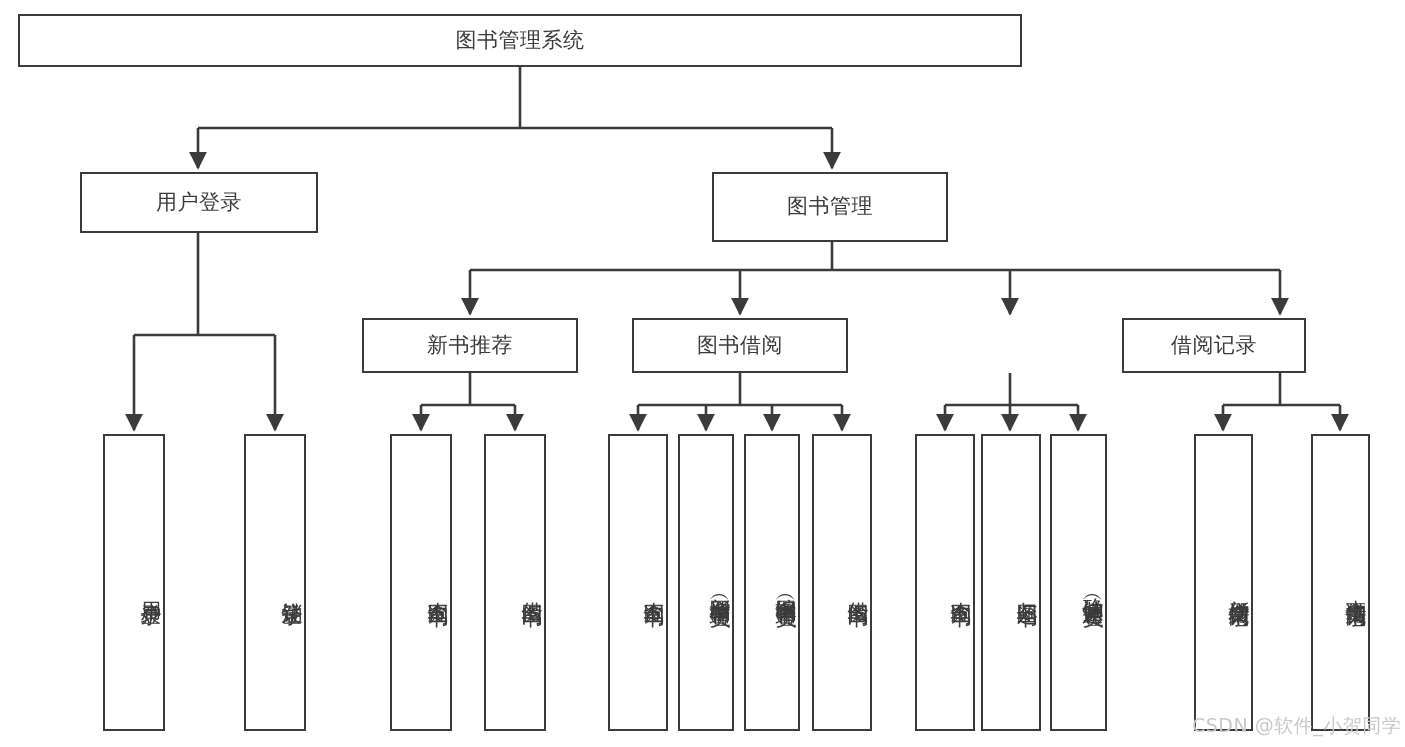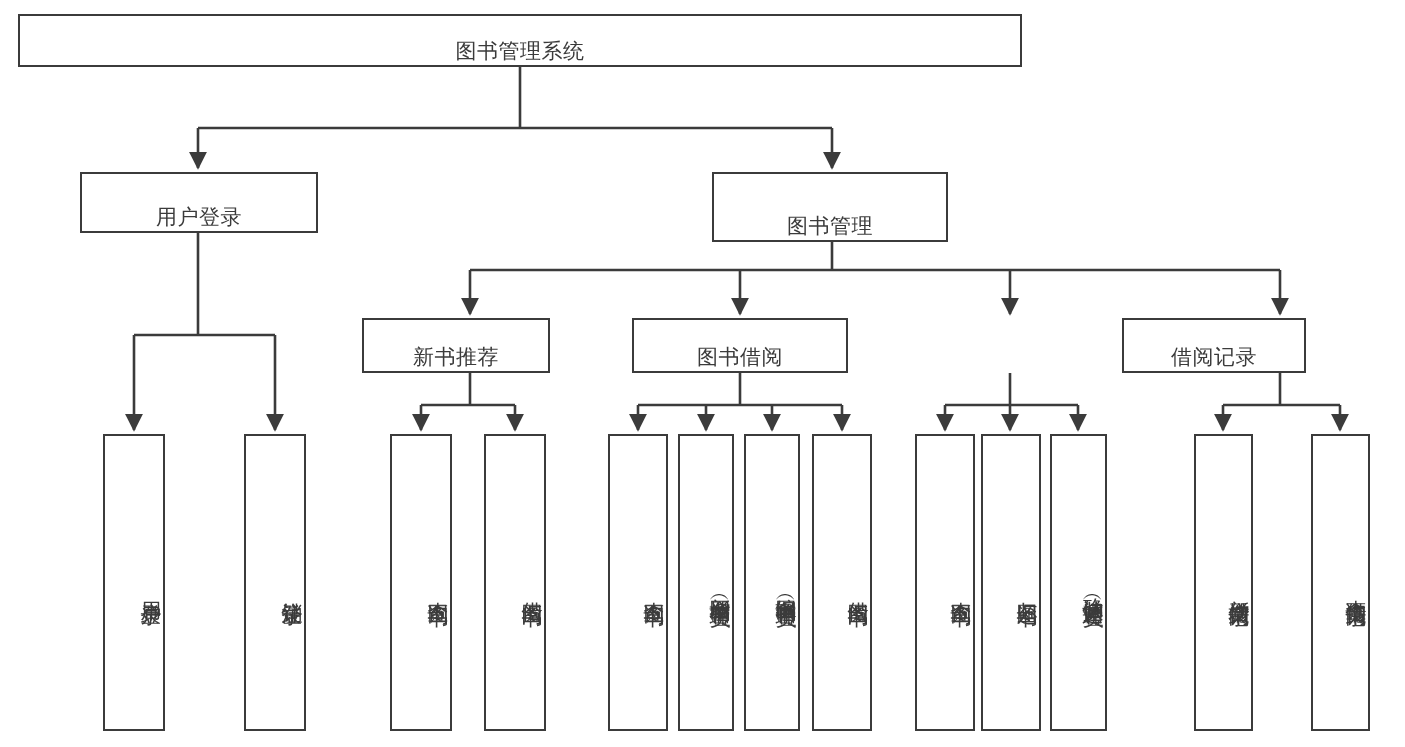--- a/index.html
+++ b/index.html
@@ -34,21 +34,20 @@
     display: flex;
     align-items: center;
     justify-content: center;
     color: #3b3b3b;
     text-align: center;
     line-height: 1.22;
   }
   .node.horiz {
     font-size: 21px;
     letter-spacing: 0.5px;
-    align-items: flex-end;
   }
   .node.vert {
     writing-mode: vertical-rl;
     text-orientation: upright;
     font-size: 21px;
     letter-spacing: 1.5px;
     align-items: flex-start;
     justify-content: center;
     padding-top: 10px;
   }
@@ -127,21 +126,21 @@
     <span>图书管理系统</span>
   </div>
 
   <div class="node horiz" style="left:80px; top:172px; width:238px; height:61px;">
     <span>用户登录</span>
   </div>
   <div class="node horiz" style="left:712px; top:172px; width:236px; height:70px;">
     <span>图书管理</span>
   </div>
 
-  <div class="node horiz" style="left:362px; top:318px; width:188px; height:55px;">
+  <div class="node horiz" style="left:362px; top:318px; width:216px; height:55px;">
     <span>新书推荐</span>
   </div>
   <div class="node horiz" style="left:632px; top:318px; width:216px; height:55px;">
     <span>图书借阅</span>
   </div>
   <div class="node horiz" style="left:1122px; top:318px; width:184px; height:55px;">
     <span>借阅记录</span>
   </div>
 
   <div class="node vert" style="left:103px; top:434px; width:62px; height:297px;">
@@ -181,14 +180,15 @@
     <span class="vlabel">确认归还（管理员）</span>
   </div>
 
   <div class="node vert" style="left:1194px; top:434px; width:59px; height:297px;">
     <span class="vlabel">新增借阅记录</span>
   </div>
   <div class="node vert" style="left:1311px; top:434px; width:59px; height:297px;">
     <span class="vlabel">查询借阅记录</span>
   </div>
 
+  <div class="watermark" style="left:1192px; top:713px;">CSDN @软件_小贺同学</div>
 
 </div>
 
 </body></html>

